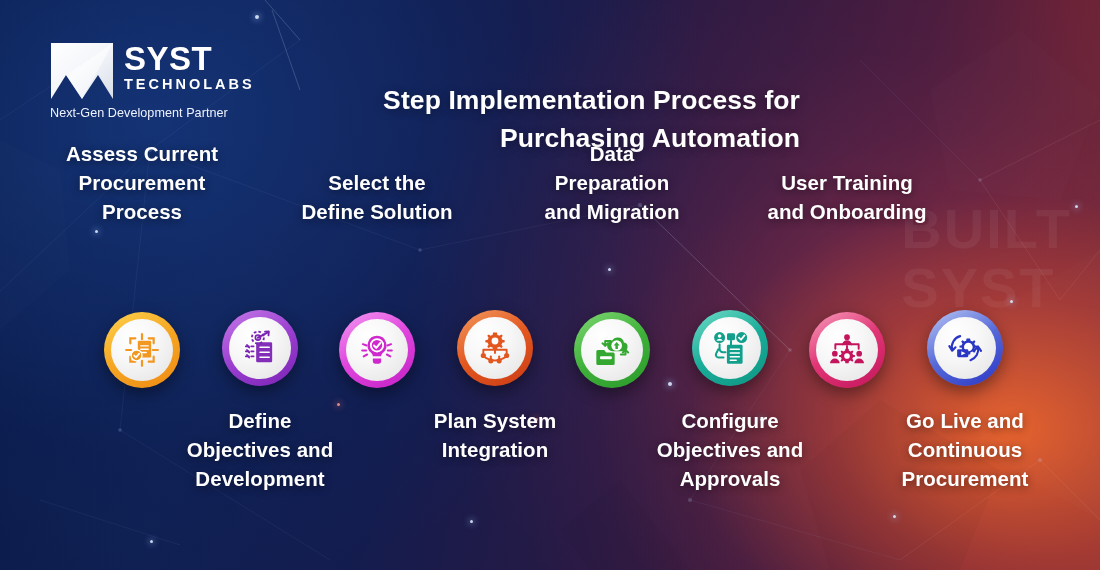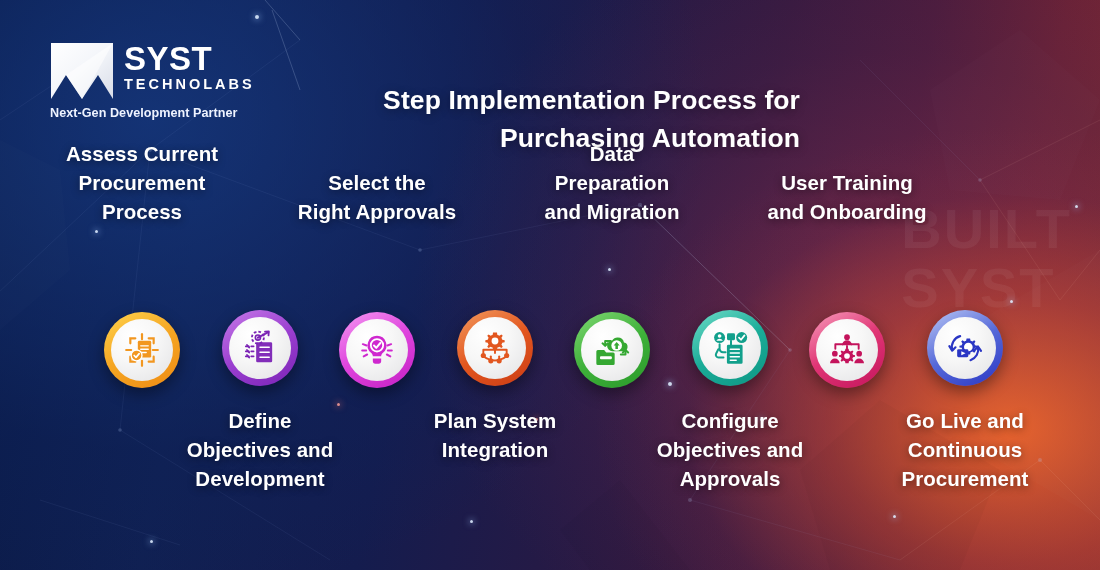--- a/index.html
+++ b/index.html
@@ -55,21 +55,21 @@
   .logo-top { display:flex; align-items:flex-start; gap:10px; }
   .logo-mark { width:64px; height:58px; flex:none; }
   .logo-words { display:flex; flex-direction:column; padding-top:1px; }
   .logo-moon {
     color:#fff; font-size:33px; font-weight:700; letter-spacing:.5px; line-height:.95;
   }
   .logo-tech {
     color:#fff; font-size:14.5px; font-weight:600; letter-spacing:3.0px; line-height:1.3; margin-top:1px;
   }
   .logo-tag {
-    color:#eef3ff; font-size:12.6px; font-weight:700; letter-spacing:.05px; margin-top:6px; white-space:nowrap;
+    color:#eef3ff; font-size:12.6px; font-weight:400; letter-spacing:.05px; margin-top:6px; white-space:nowrap;
   }
 
   
   .title {
     position:absolute; left:300px; top:82px; width:500px;
     text-align:right; color:#ffffff;
     font-size:26.5px; font-weight:700; line-height:1.42; letter-spacing:.1px;
     text-shadow:0 2px 10px rgba(0,0,0,.35);
     white-space:pre-line;
   }
@@ -267,21 +267,21 @@
                 <path d="M40,31.6 L35.8,29.4"></path>
             </g>
             <path d="M24,7 a11.4,11.4 0 0 1 7.2,20.2 c-1.5,1.3 -2.1,2.5 -2.2,4.2 h-10 c-0.1,-1.7 -0.7,-2.9 -2.2,-4.2 A11.4,11.4 0 0 1 24,7 z" fill="#cf28cf"></path>
             <circle cx="24" cy="18.4" r="7.4" fill="none" stroke="#fff" stroke-width="2.2"></circle>
             <path d="M20.4,18.6 L23.1,21.4 L28,15.6" fill="none" stroke="#fff" stroke-width="2.4" stroke-linecap="round" stroke-linejoin="round"></path>
             <path d="M19,34.2 h10 v3.6 a2.6,2.6 0 0 1 -2.6,2.6 h-4.8 a2.6,2.6 0 0 1 -2.6,-2.6 z" fill="#cf28cf"></path>
           </svg>
         </div>
       </div>
       <div class="label">Select the
-Right Approvals</div>
+Define Solution</div>
     </div>
 
     <div class="step down" style="left:395px; top:310px;">
       <div class="badge" style="background:linear-gradient(150deg,#f29a5e 0%,#e2561f 50%,#cb3c14 100%);">
         <div class="inner">
           <svg viewBox="0 0 48 48">
             <g fill="none" stroke="#e2561f" stroke-width="2.3" stroke-linecap="round" stroke-linejoin="round">
               <path d="M24,22 V27"></path>
               <path d="M10,30 V26 H38 V30"></path>
               <path d="M24,27 V30"></path>

